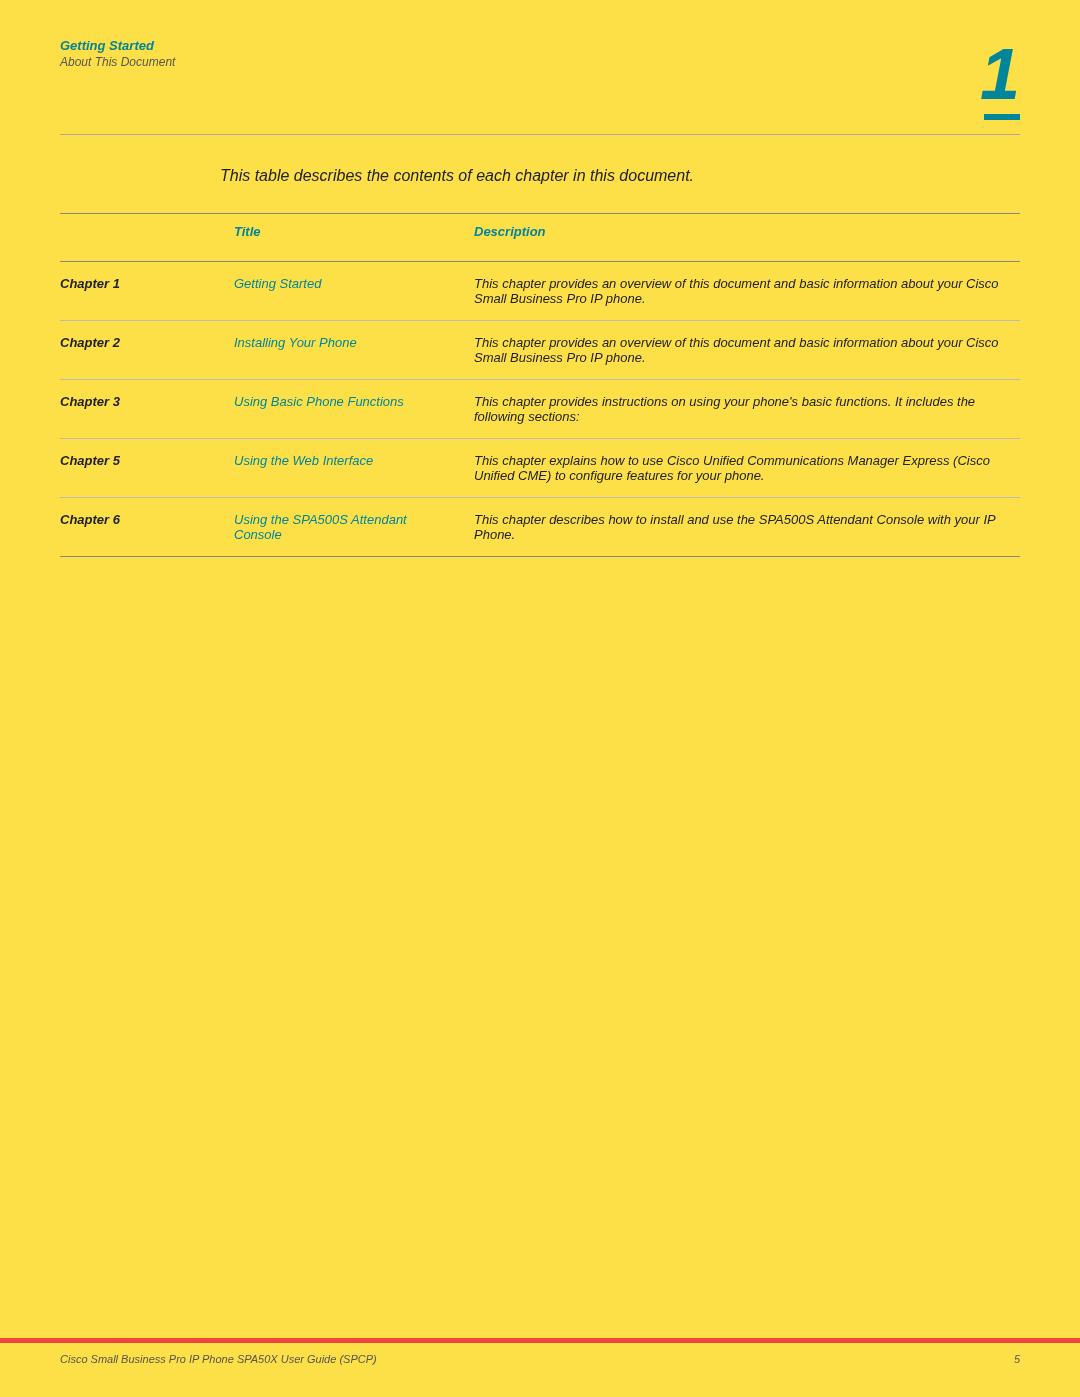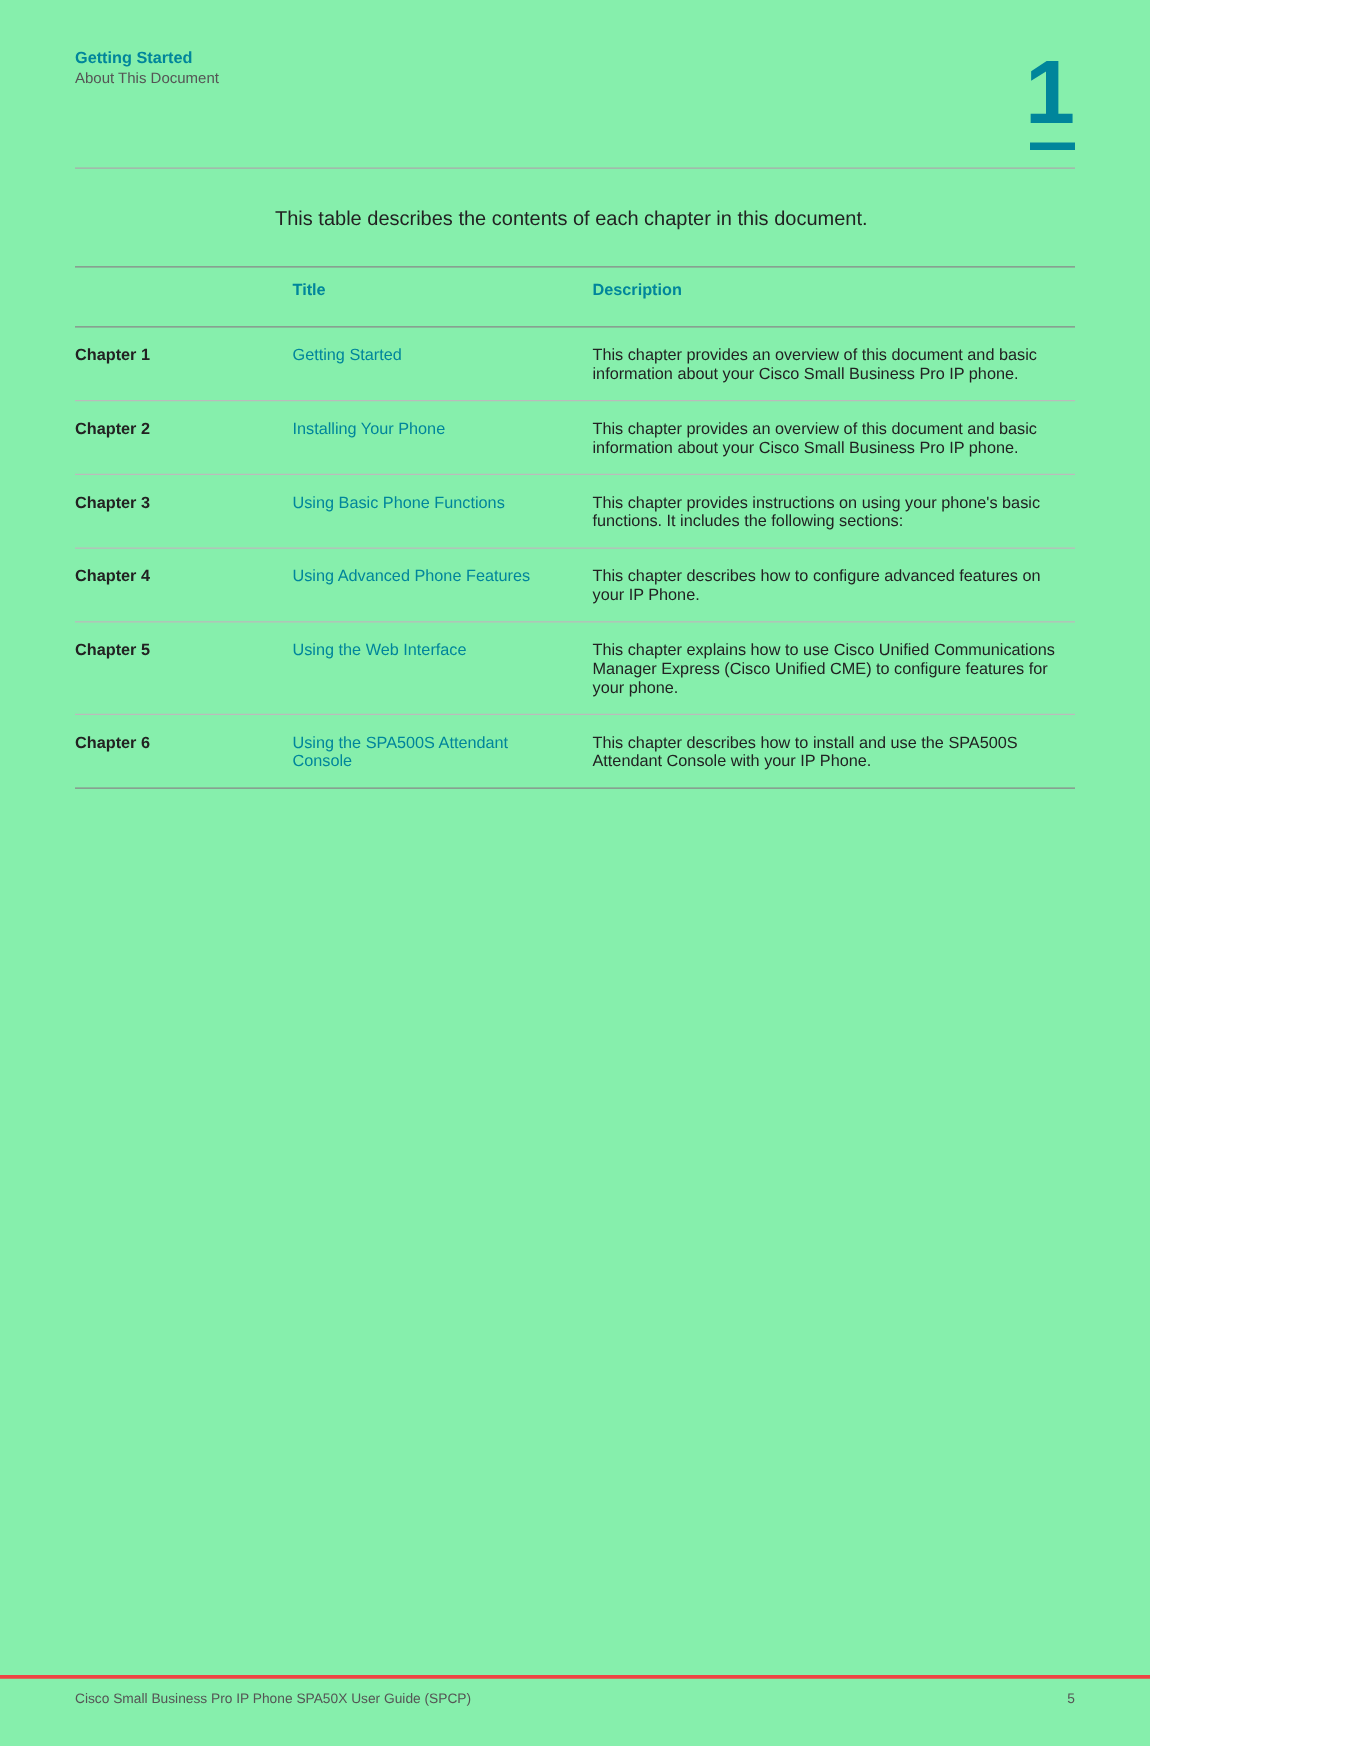--- a/index.html
+++ b/index.html
@@ -8,25 +8,26 @@
       background: #ffffff;
       font-family: Arial, Helvetica, sans-serif;
       font-size: 13px;
       color: #222;
       width: 1080px;
       min-height: 1397px;
       position: relative;
     }
 
     .page {
-      width: 920px;
+      width: 1080px;
       min-height: 1397px;
       padding: 0;
       position: relative;
-      background: #86efac;
+      background: #fde047;
+      font-style: italic;
     }
 
     
     .header {
       padding: 38px 60px 0 60px;
       position: relative;
     }
 
     .header-top-line {
       display: flex;
@@ -162,21 +163,21 @@
     
     .footer {
       position: absolute;
       bottom: 32px;
       left: 0;
       right: 0;
       padding: 0 60px;
       display: flex;
       justify-content: space-between;
       align-items: center;
-      border-top: 3px solid #ef4444;
+      border-top: 5px solid #ef4444;
       padding-top: 10px;
     }
 
     .footer-text {
       font-size: 11px;
       color: #555;
     }
 
     .footer-page {
       font-size: 11px;
@@ -223,25 +224,20 @@
             <td class="col-chapter">Chapter 2</td>
             <td class="col-title"><a href="#">Installing Your Phone</a></td>
             <td class="col-desc">This chapter provides an overview of this document and basic information about your Cisco Small Business Pro IP phone.</td>
           </tr>
           <tr>
             <td class="col-chapter">Chapter 3</td>
             <td class="col-title"><a href="#">Using Basic Phone Functions</a></td>
             <td class="col-desc">This chapter provides instructions on using your phone's basic functions. It includes the following sections:</td>
           </tr>
           <tr>
-            <td class="col-chapter">Chapter 4</td>
-            <td class="col-title"><a href="#">Using Advanced Phone Features</a></td>
-            <td class="col-desc">This chapter describes how to configure advanced features on your IP Phone.</td>
-          </tr>
-          <tr>
             <td class="col-chapter">Chapter 5</td>
             <td class="col-title"><a href="#">Using the Web Interface</a></td>
             <td class="col-desc">This chapter explains how to use Cisco Unified Communications Manager Express (Cisco Unified CME) to configure features for your phone.</td>
           </tr>
           <tr>
             <td class="col-chapter">Chapter 6</td>
             <td class="col-title"><a href="#">Using the SPA500S Attendant Console</a></td>
             <td class="col-desc">This chapter describes how to install and use the SPA500S Attendant Console with your IP Phone.</td>
           </tr>
         </tbody>

